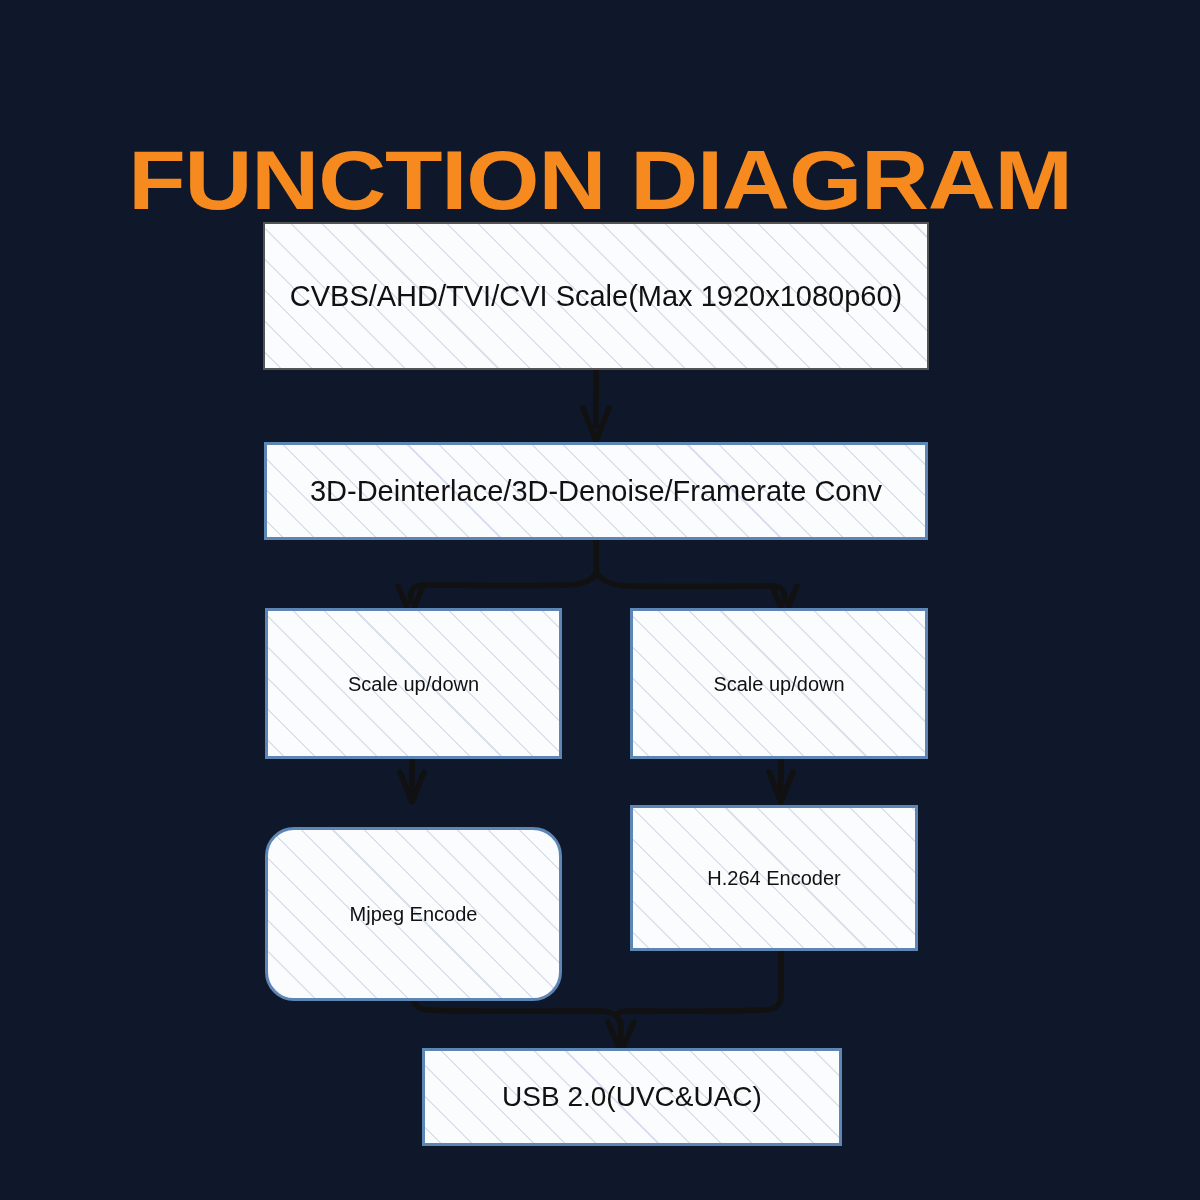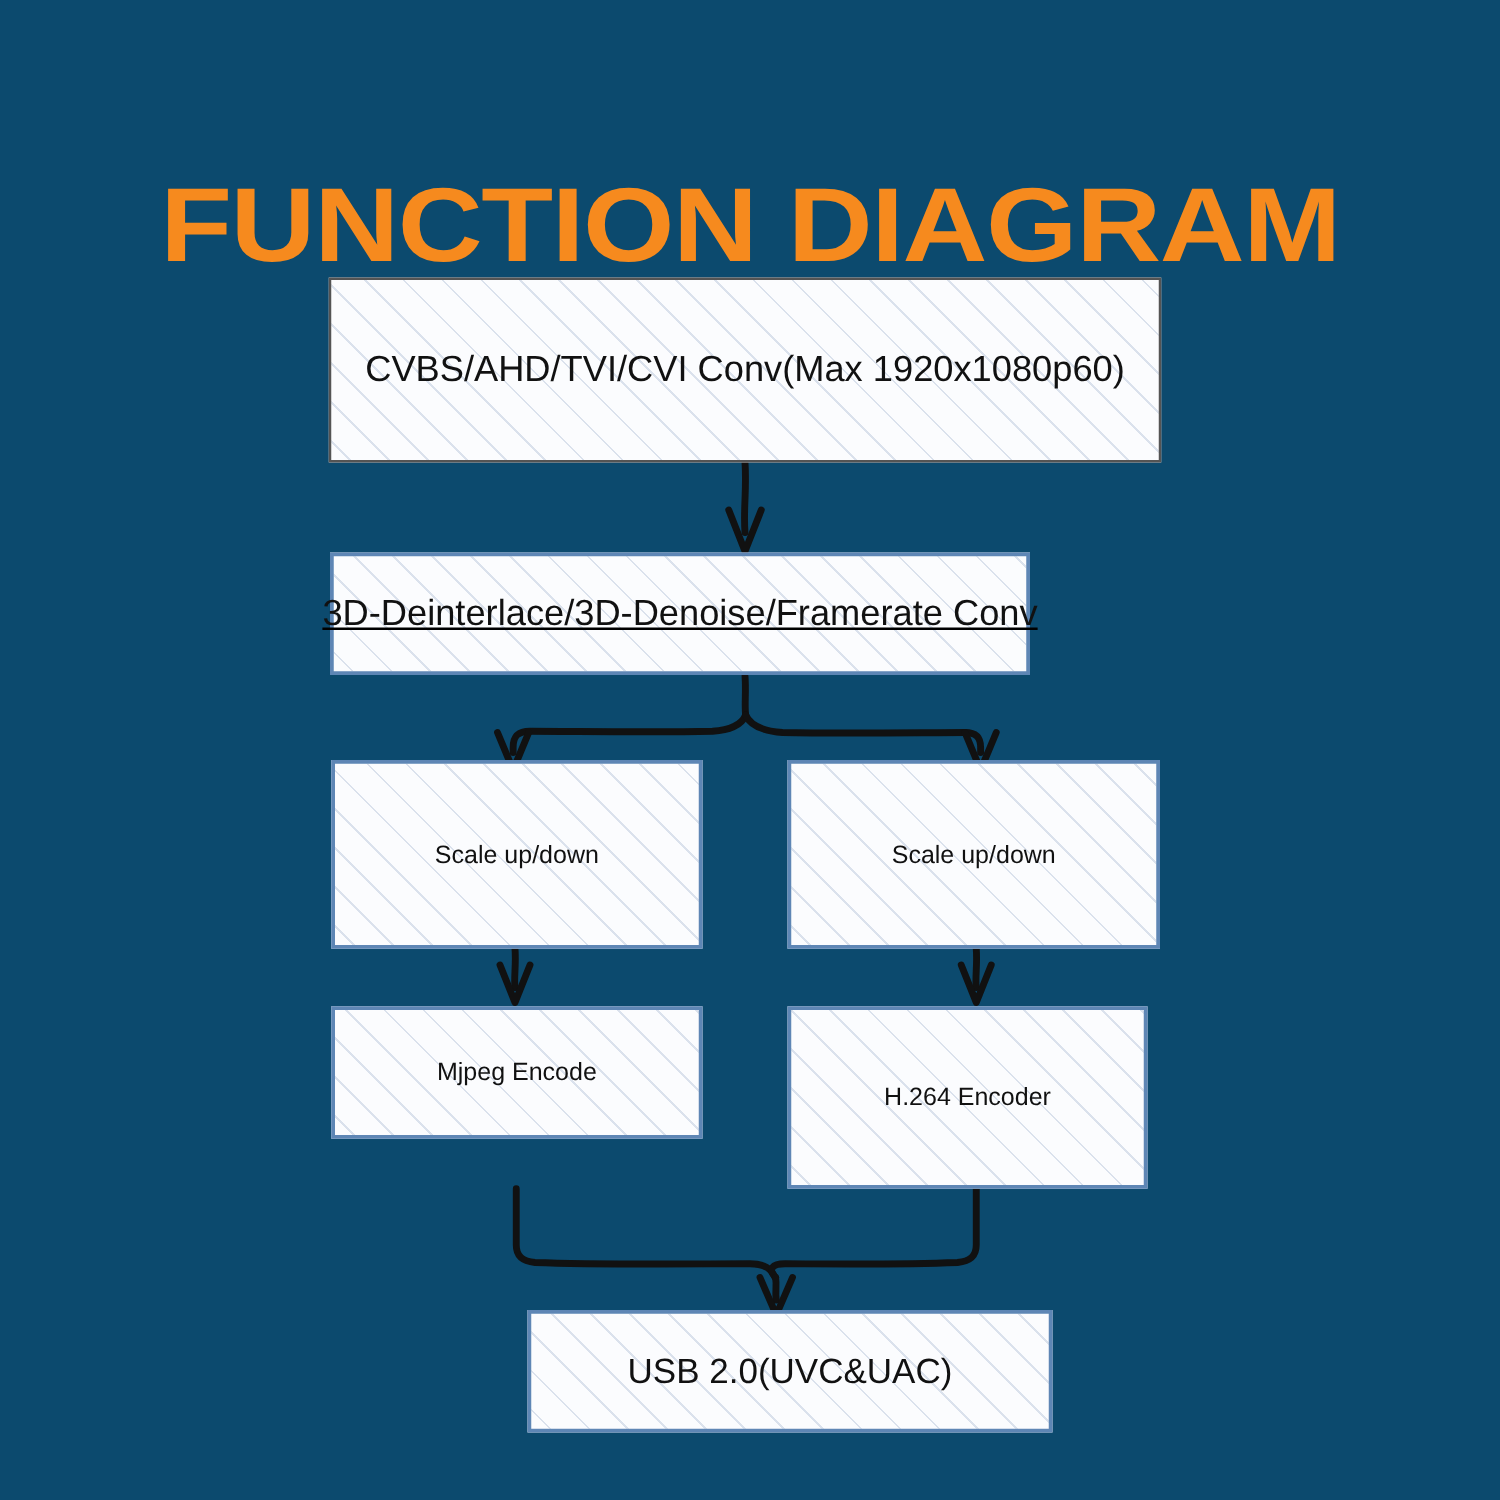--- a/index.html
+++ b/index.html
@@ -12,21 +12,21 @@
     width: 1200px;
     height: 1200px;
     font-family: "Liberation Sans", sans-serif;
     overflow: hidden;
   }
 
   #page {
     position: relative;
     width: 1200px;
     height: 1200px;
-    background: #0c4a6e;
+    background: #0f172a;
   }
 
   
   #title {
     position: absolute;
     left: 0;
     top: 78px;
     width: 1200px;
     text-align: center;
     color: #F68A1E;
@@ -82,24 +82,24 @@
 
   .node.gray-node {
     border: 2.5px solid #545454;
   }
   .node.blue-node {
     border: 3px solid #5E86B5;
   }
 
   
   #node-input        { left: 263px;  top: 222px;  width: 666px; height: 148px; }
-  #node-process      { left: 264px;  top: 442px;  width: 560px; height: 98px; text-decoration: underline;  }
+  #node-process      { left: 264px;  top: 442px;  width: 664px; height: 98px;  }
   #node-scale-left   { left: 265px;  top: 608px;  width: 297px; height: 151px; }
   #node-scale-right  { left: 630px;  top: 608px;  width: 298px; height: 151px; }
-  #node-mjpeg        { left: 265px;  top: 805px;  width: 297px; height: 106px; }
+  #node-mjpeg        { left: 265px;  top: 827px;  width: 297px; height: 174px; border-radius: 29px; }
   #node-h264         { left: 630px;  top: 805px;  width: 288px; height: 146px; }
   #node-usb          { left: 422px;  top: 1048px; width: 420px; height: 98px;  }
 
   #node-input .node-label      { font-size: 29px; }
   #node-process .node-label    { font-size: 29px; }
   #node-usb .node-label        { font-size: 28px; }
 </style>
 </head>
 <body>
 
@@ -153,21 +153,21 @@
                C 715 1012, 648 1011, 628 1011
                C 618 1011, 614 1015, 620.5 1022" fill="none" stroke="#111111" stroke-width="5.5" stroke-linecap="round" stroke-linejoin="round"></path>
 
       <path d="M 620.5 1022 C 621.5 1029, 620 1034, 621 1040" fill="none" stroke="#111111" stroke-width="5.5" stroke-linecap="round"></path>
 
       <path d="M 608 1022 L 621 1052 L 634 1022" fill="none" stroke="#111111" stroke-width="5.5" stroke-linecap="round" stroke-linejoin="round"></path>
     </g>
   </svg>
 
   <div class="node gray-node" id="node-input">
-    <span class="node-label">CVBS/AHD/TVI/CVI Conv(Max 1920x1080p60)</span>
+    <span class="node-label">CVBS/AHD/TVI/CVI Scale(Max 1920x1080p60)</span>
   </div>
 
   <div class="node blue-node" id="node-process">
     <span class="node-label">3D-Deinterlace/3D-Denoise/Framerate Conv</span>
   </div>
 
   <div class="node blue-node" id="node-scale-left">
     <span class="node-label">Scale up/down</span>
   </div>
 

